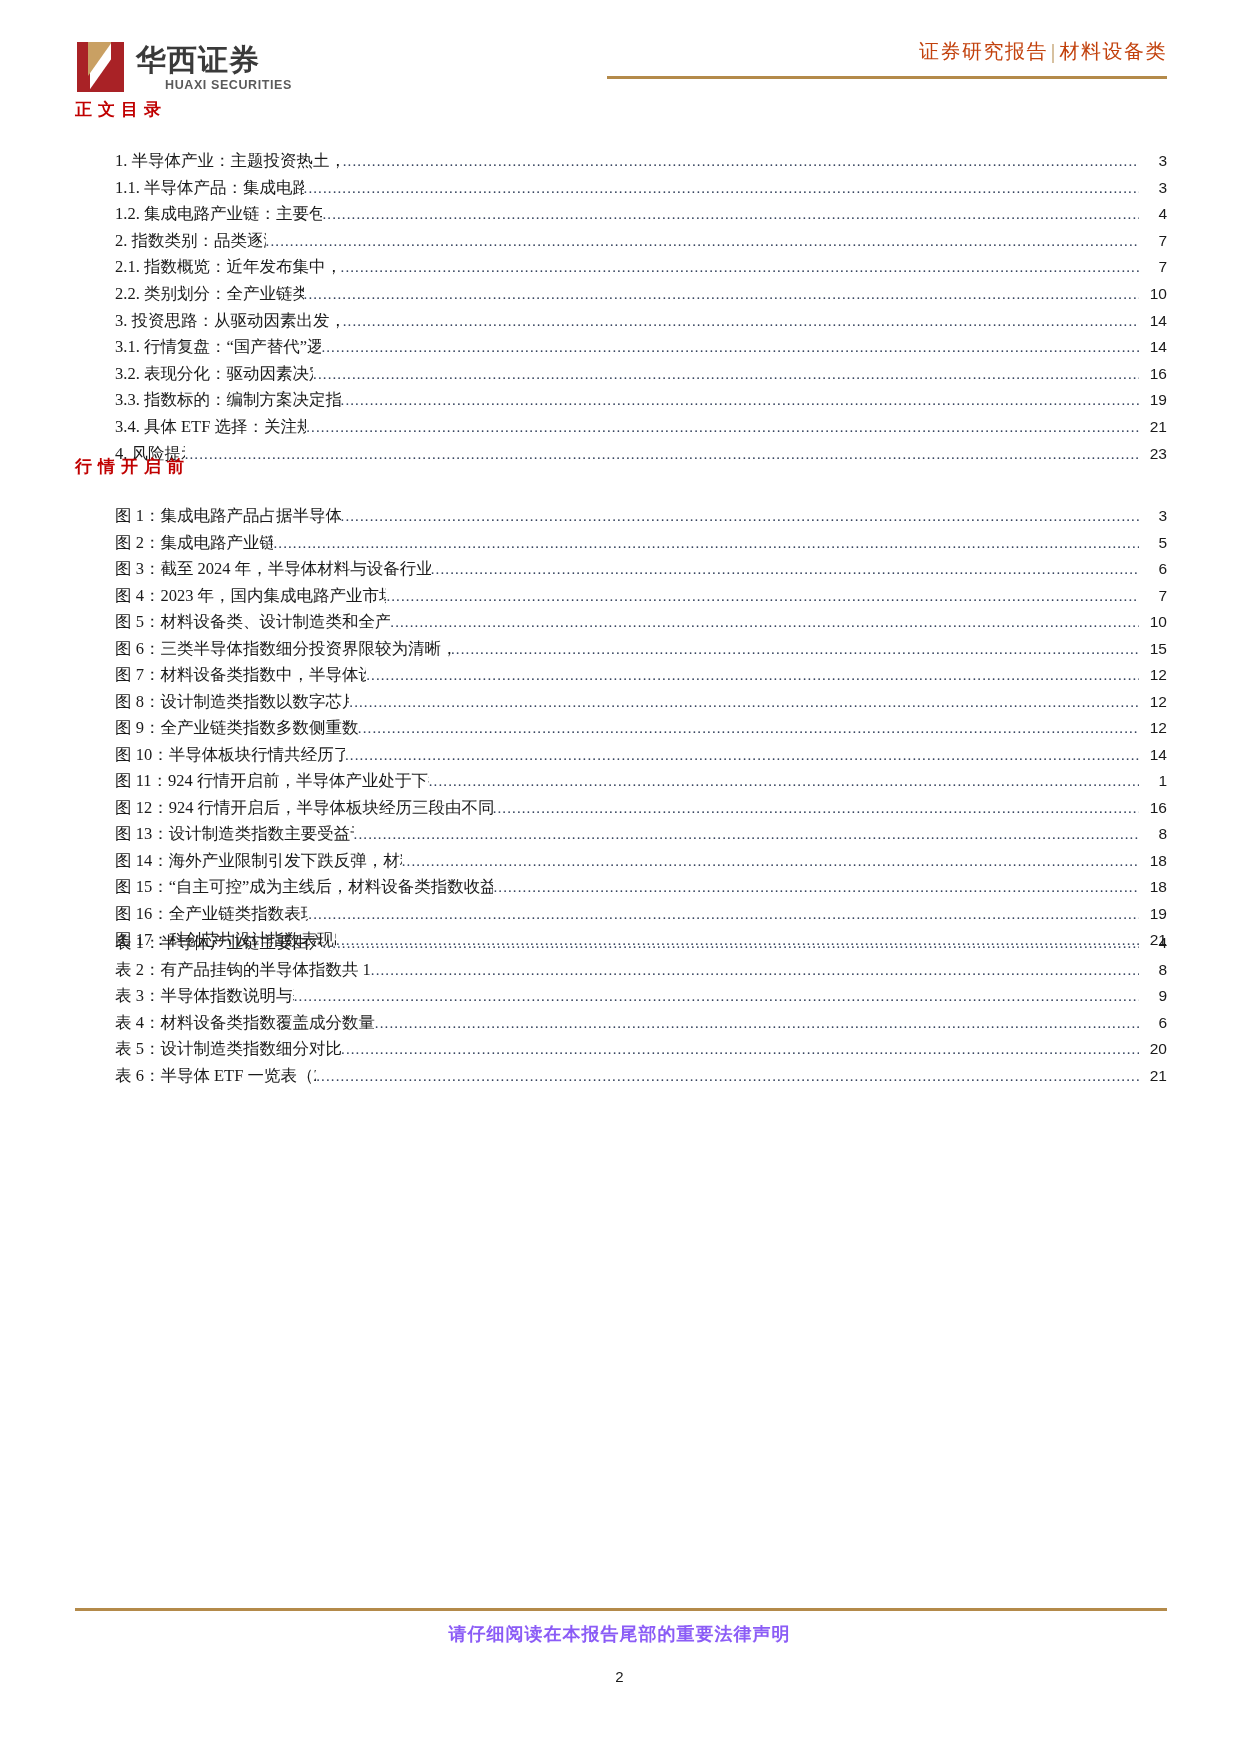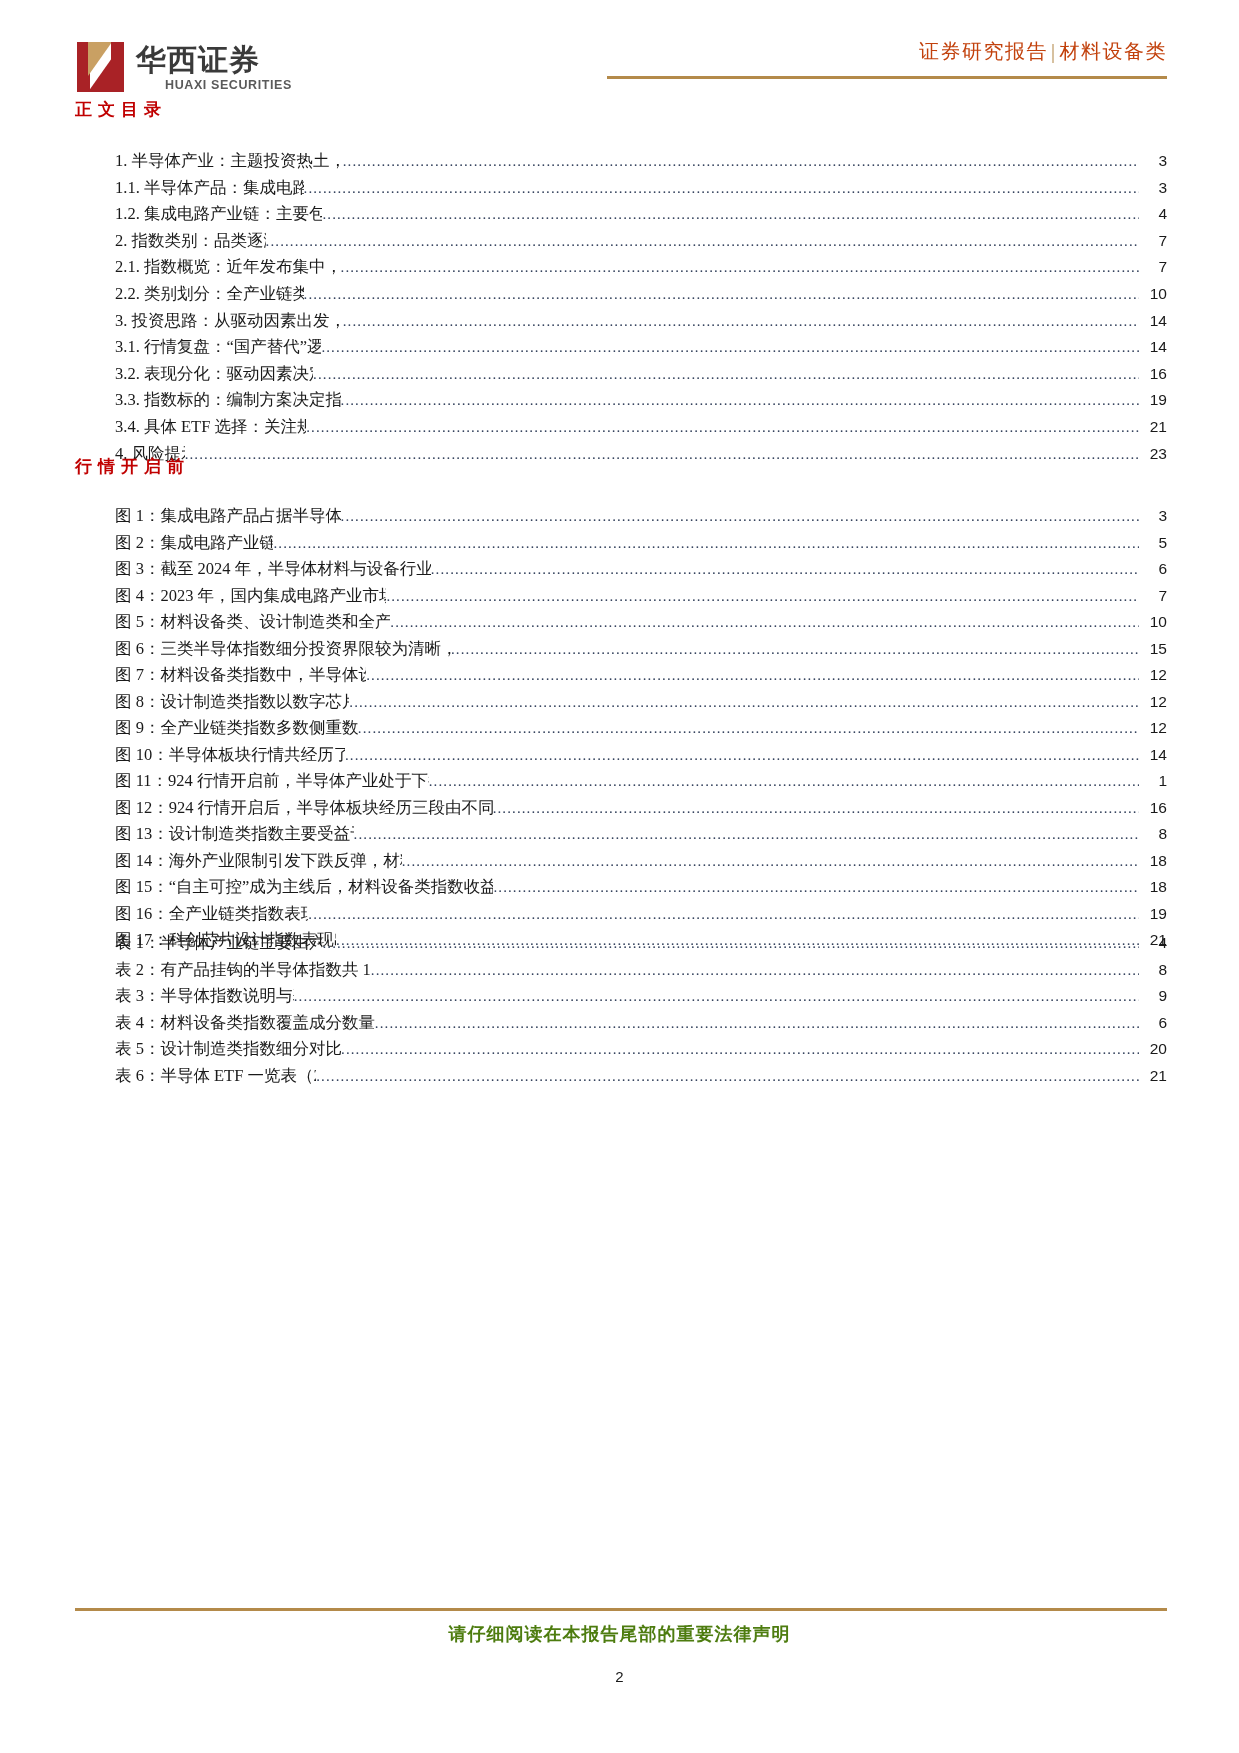--- a/index.html
+++ b/index.html
@@ -207,21 +207,21 @@
   .footer-note {
     position: absolute;
     left: 0;
     right: 0;
     top: 1622px;
     text-align: center;
     font-family: "Liberation Serif", "DejaVu Serif", serif;
     font-weight: bold;
     font-size: 18px;
     letter-spacing: 1px;
-    color: #4d7c0f;
+    color: #8b5cf6;
   }
   .footer-page {
     position: absolute;
     left: 0;
     right: 0;
     top: 1668px;
     text-align: center;
     font-family: "Liberation Sans", sans-serif;
     font-size: 15px;
     color: #1a1a1a;

